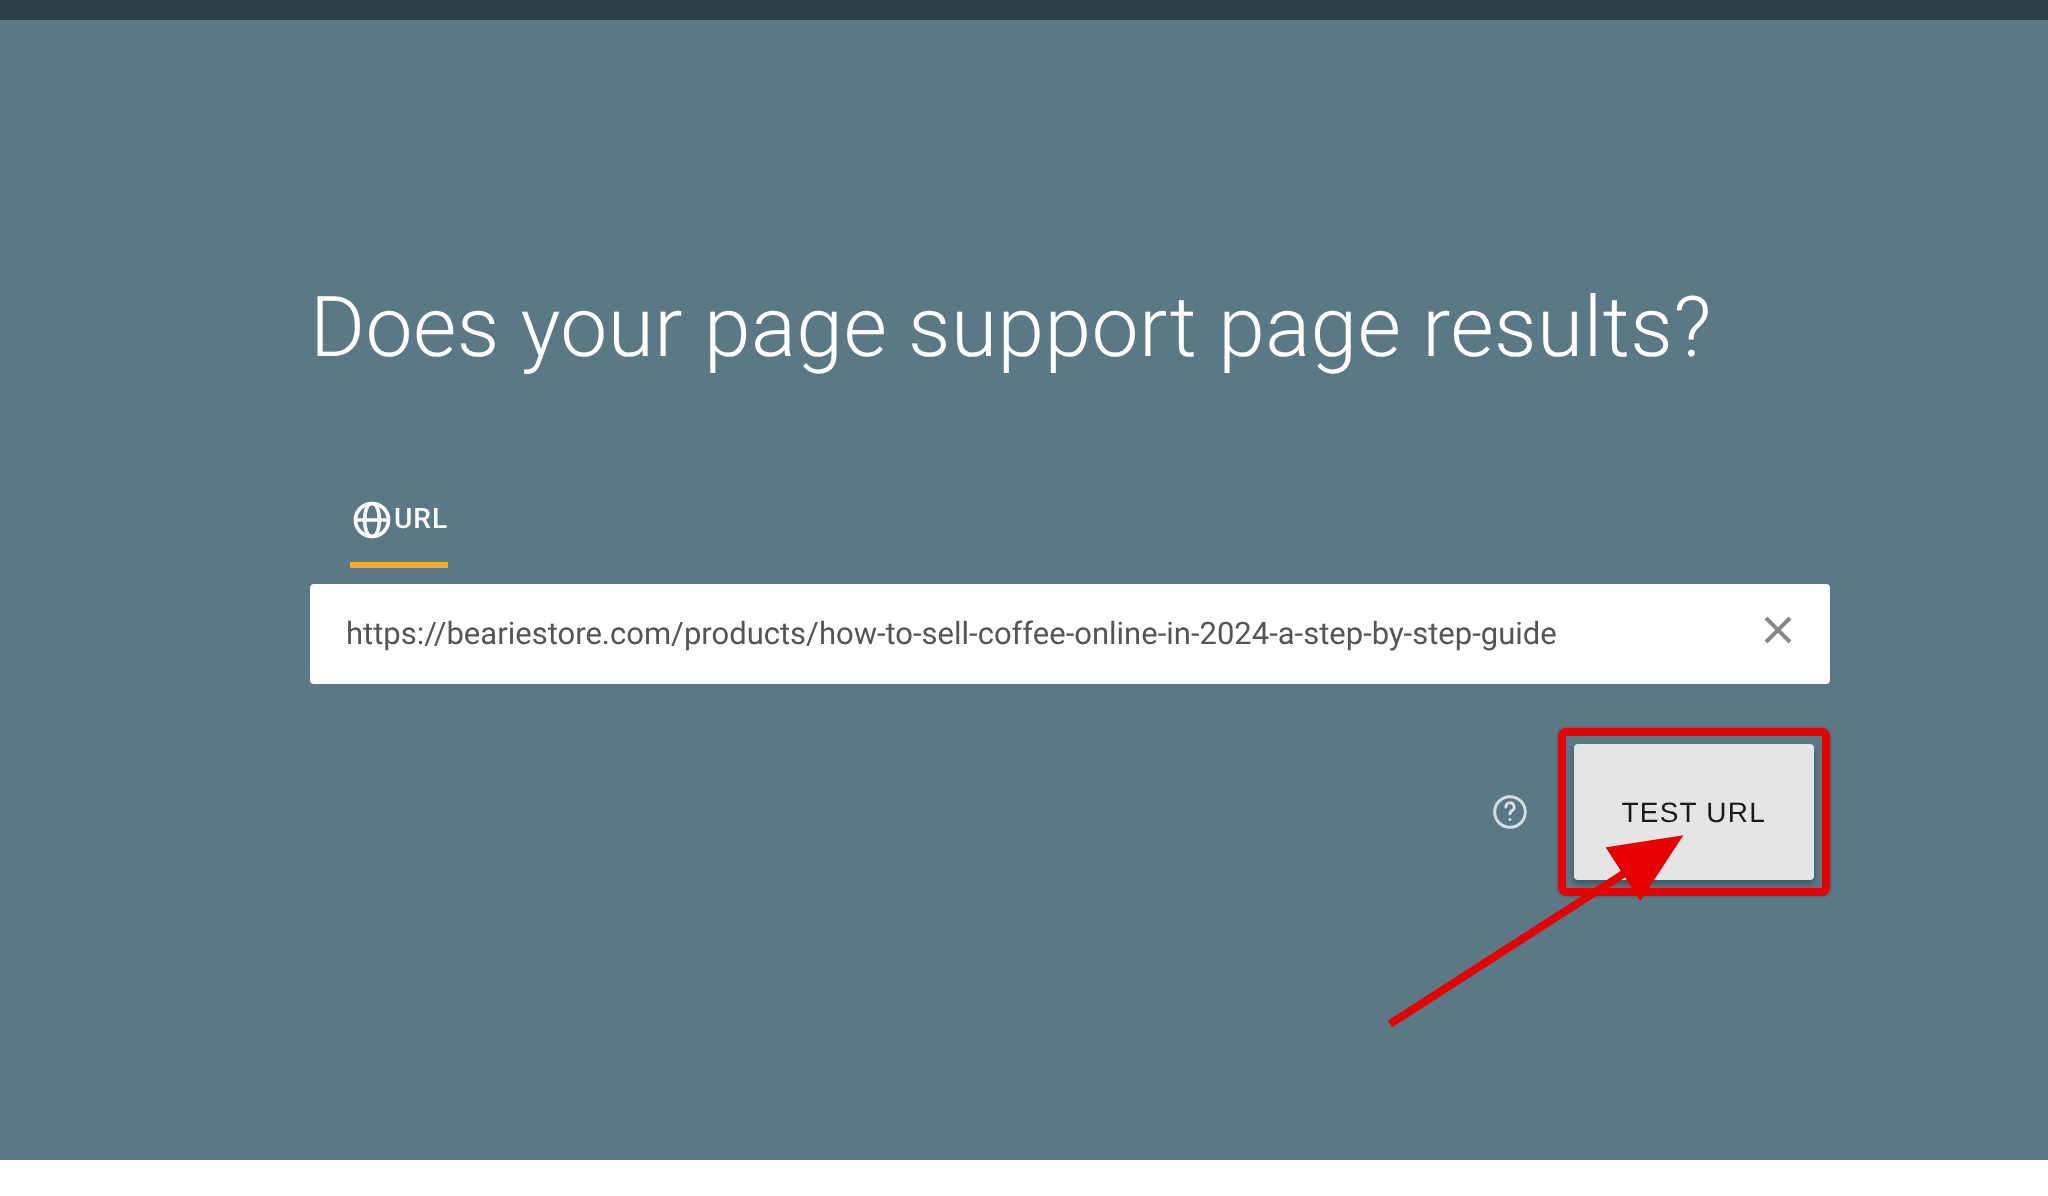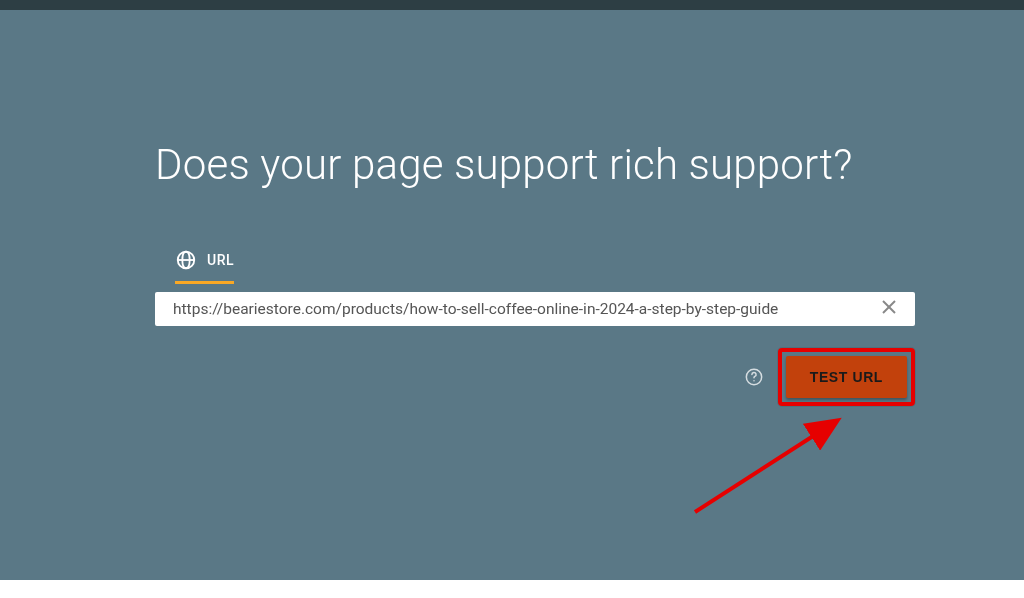--- a/index.html
+++ b/index.html
@@ -39,21 +39,20 @@
     }
     .tabs {
       display: flex;
       gap: 35px;
       margin-left: 20px;
       margin-bottom: 0;
     }
     .tab {
       display: flex;
       align-items: center;
-      gap: 10px;
       padding: 10px 0;
       cursor: pointer;
       opacity: 0.55;
       text-align: center;
     }
     .tab.active {
       opacity: 1;
       border-bottom: 3px solid #f9a825;
     }
     .tab-icon {
@@ -64,21 +63,21 @@
       justify-content: center;
     }
     .tab-label {
       color: #ffffff;
       font-size: 14px;
       font-weight: 500;
       letter-spacing: 0.5px;
     }
     .input-box {
       background: #ffffff;
-      height: 34px;
+      height: 50px;
       display: flex;
       align-items: center;
       padding: 0 14px 0 18px;
       margin-top: 8px;
       border-radius: 2px;
     }
     .url-input {
       flex: 1;
       border: none;
       outline: none;
@@ -128,27 +127,27 @@
       display: flex;
       align-items: center;
     }
     .test-btn-wrap {
       border: 4px solid #e60000;
       border-radius: 4px;
       padding: 4px;
       box-shadow: 0 0 0 1px rgba(0,0,0,0.08);
     }
     .test-btn {
-      background: #c2410c;
+      background: #e5e5e5;
       color: #1a1a1a;
       font-size: 14px;
-      font-weight: 700;
+      font-weight: 400;
       letter-spacing: 0.6px;
       border: none;
-      padding: 13px 24px;
+      padding: 26px 24px;
       cursor: pointer;
       border-radius: 2px;
       box-shadow: 0 2px 3px rgba(0,0,0,0.3);
     }
     .bottom-white {
       position: absolute;
       bottom: 0;
       left: 0;
       right: 0;
       height: 18px;
@@ -162,21 +161,21 @@
     }
   </style>
 </head>
 <body>
 
 <div class="top-bar"></div>
 
 <div class="main-area">
   <div class="content-wrapper">
 
-    <h1 class="heading">Does your page support rich support?</h1>
+    <h1 class="heading">Does your page support page results?</h1>
 
     <div class="tabs">
       <div class="tab active">
         <span class="tab-icon">
           <svg width="22" height="22" viewBox="0 0 24 24" fill="none" stroke="#ffffff" stroke-width="2">
             <circle cx="12" cy="12" r="9"></circle>
             <line x1="3" y1="12" x2="21" y2="12"></line>
             <path d="M12 3 C15 3 16 8 16 12 C16 16 15 21 12 21 C9 21 8 16 8 12 C8 8 9 3 12 3 Z"></path>
           </svg>
         </span>

